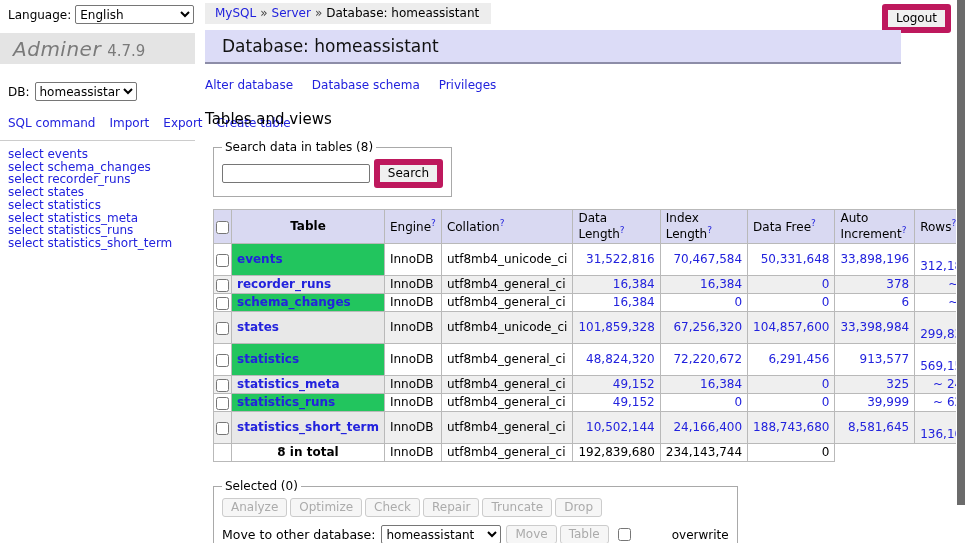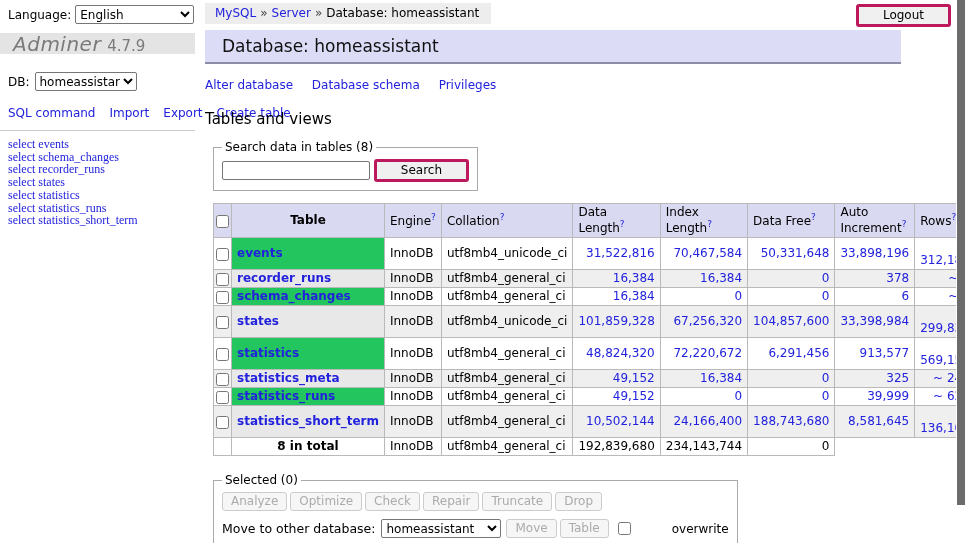--- a/index.html
+++ b/index.html
@@ -9,36 +9,36 @@
   a { color:#2222dd; text-decoration:none; cursor:pointer; }
 
   
   #lang-row { position:absolute; left:8px; top:5px; }
   #lang-row label { margin-right:4px; }
   select { font-family:inherit; font-size:12px; height:19px; border:1px solid #767676; background:#fff; border-radius:2px; }
   #lang-select { width:119px; }
 
   
   #sidebar { position:absolute; left:0; top:0; width:195px; }
-  #app-title { margin-top:33px; height:21px; background:#e4e4e4; padding-left:13px; display:flex; align-items:center; color:#7a7a7a; }
+  #app-title { margin-top:33px; height:31px; background:#e4e4e4; padding-left:13px; display:flex; align-items:center; color:#7a7a7a; }
   #app-title .brand { font-style:italic; font-size:20px; letter-spacing:.5px; }
   #app-title .ver { font-size:15px; margin-left:6px; margin-top:4px; }
   #db-row { margin:18px 0 0 8px; }
   #db-row label { margin-right:5px; }
   #db-select { width:102px; }
   #side-actions { margin:14px 0 0 8px; width:168px; line-height:17px; }
   #side-actions a { margin-right:14px; white-space:nowrap; }
   #side-sep { border:none; border-top:1px solid #ccc; margin:8px 0 7px 0; width:195px; }
-  #tables-list { margin-left:8px; line-height:12.7px;font-family:Liberation Serif, serif; }
+  #tables-list { margin-left:8px; line-height:12.7px; }
   #tables-list a { display:block; white-space:nowrap; }
 
   
   #breadcrumb { position:absolute; left:205px; top:3px; background:#ededed; padding:3px 12px 4px 10px; }
   #breadcrumb .sep { color:#444; margin:0 4px; }
-  .btn { font-family:inherit; font-size:12px; background:#f0f0f0; border:3px solid #be185d; border-radius:3px; padding:1px 24px 2px; color:#000; cursor:pointer; }
+  .btn { font-family:inherit; font-size:12px; background:#f0f0f0; border:6px solid #be185d; border-radius:3px; padding:1px 8px 2px; color:#000; cursor:pointer; }
   #logout-btn { position:absolute; top:4px; right:15px; }
 
   
   #page-header { position:absolute; left:205px; top:30px; width:696px; height:34px; background:#dcdcf7; border-bottom:2px solid #8d8da8; display:flex; align-items:center; padding-left:17px; font-size:17px; color:#111; }
   #main { position:absolute; left:205px; top:78px; width:700px; }
   #db-links a { margin-right:15px; }
   h3 { font-size:15px; font-weight:400; margin:20px 0 12px; }
   #tables-heading { margin-top:18px; }
 
   fieldset { border:1px solid #a9a9a9; padding:5px 8px 8px; width:max-content; margin-left:8px; }
@@ -96,20 +96,21 @@
     <div id="side-actions">
       <a>SQL command</a><a>Import</a><a>Export</a><a>Create table</a>
     </div>
     <hr id="side-sep">
     <div id="tables-list">
       <a>select events</a>
       <a>select schema_changes</a>
       <a>select recorder_runs</a>
       <a>select states</a>
       <a>select statistics</a>
+      <a>select statistics_meta</a>
       <a>select statistics_runs</a>
       <a>select statistics_short_term</a>
     </div>
   </div>
 
   <div id="breadcrumb">
     <a>MySQL</a><span class="sep">»</span><a>Server</a><span class="sep">»</span><span>Database: homeassistant</span>
   </div>
 
   <div id="page-header">

